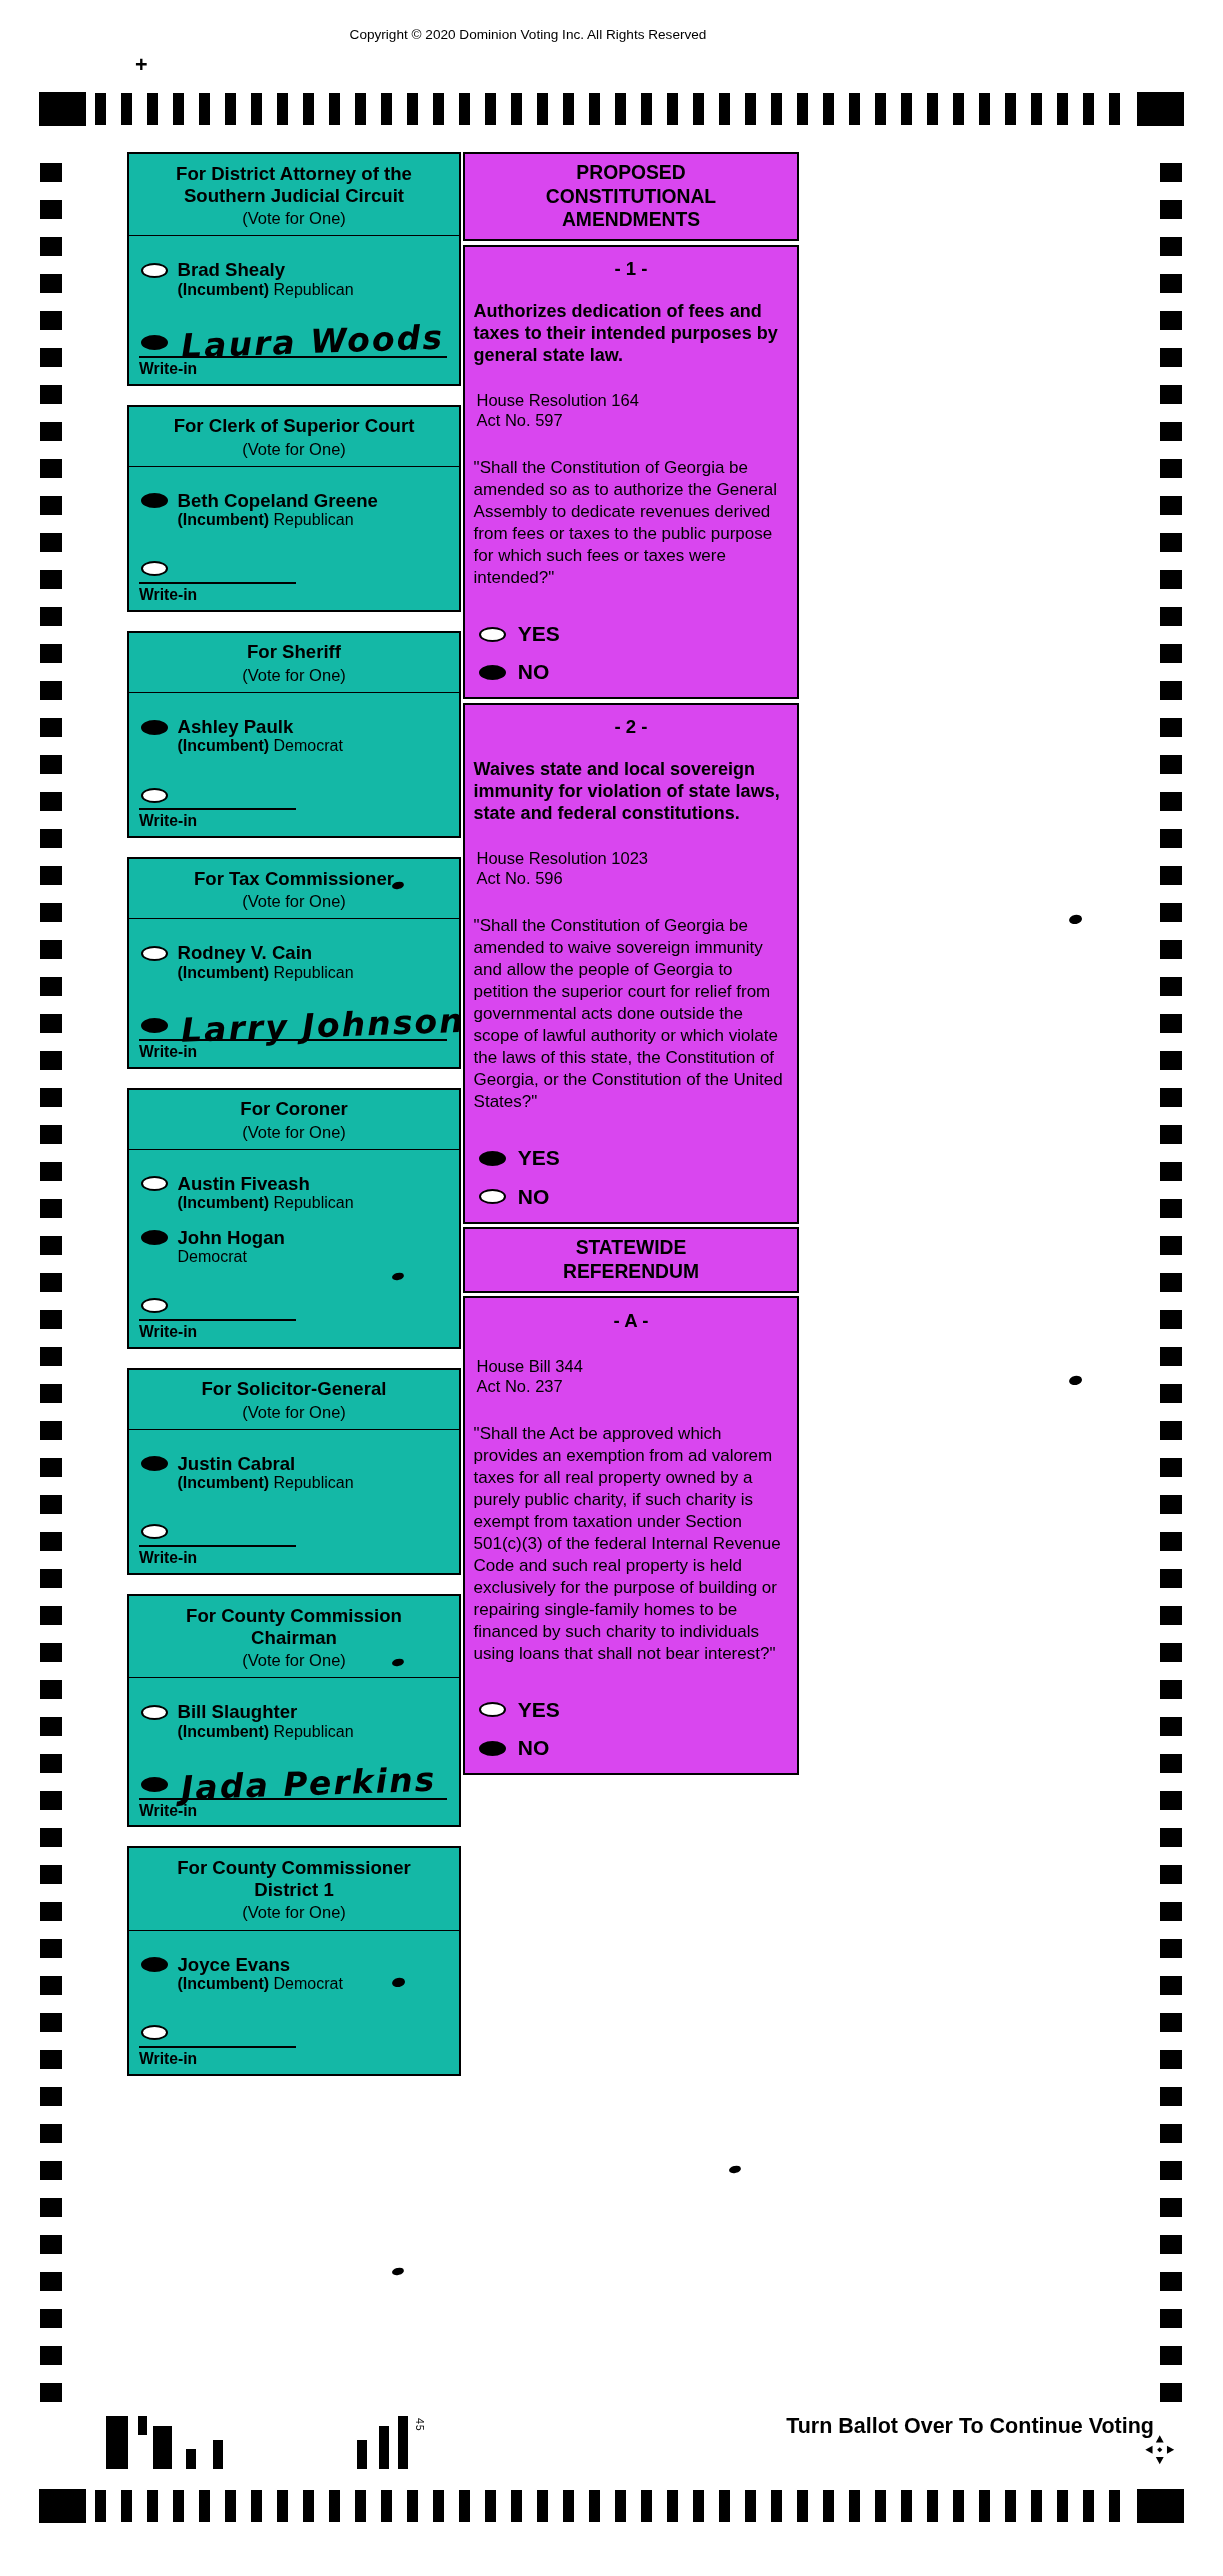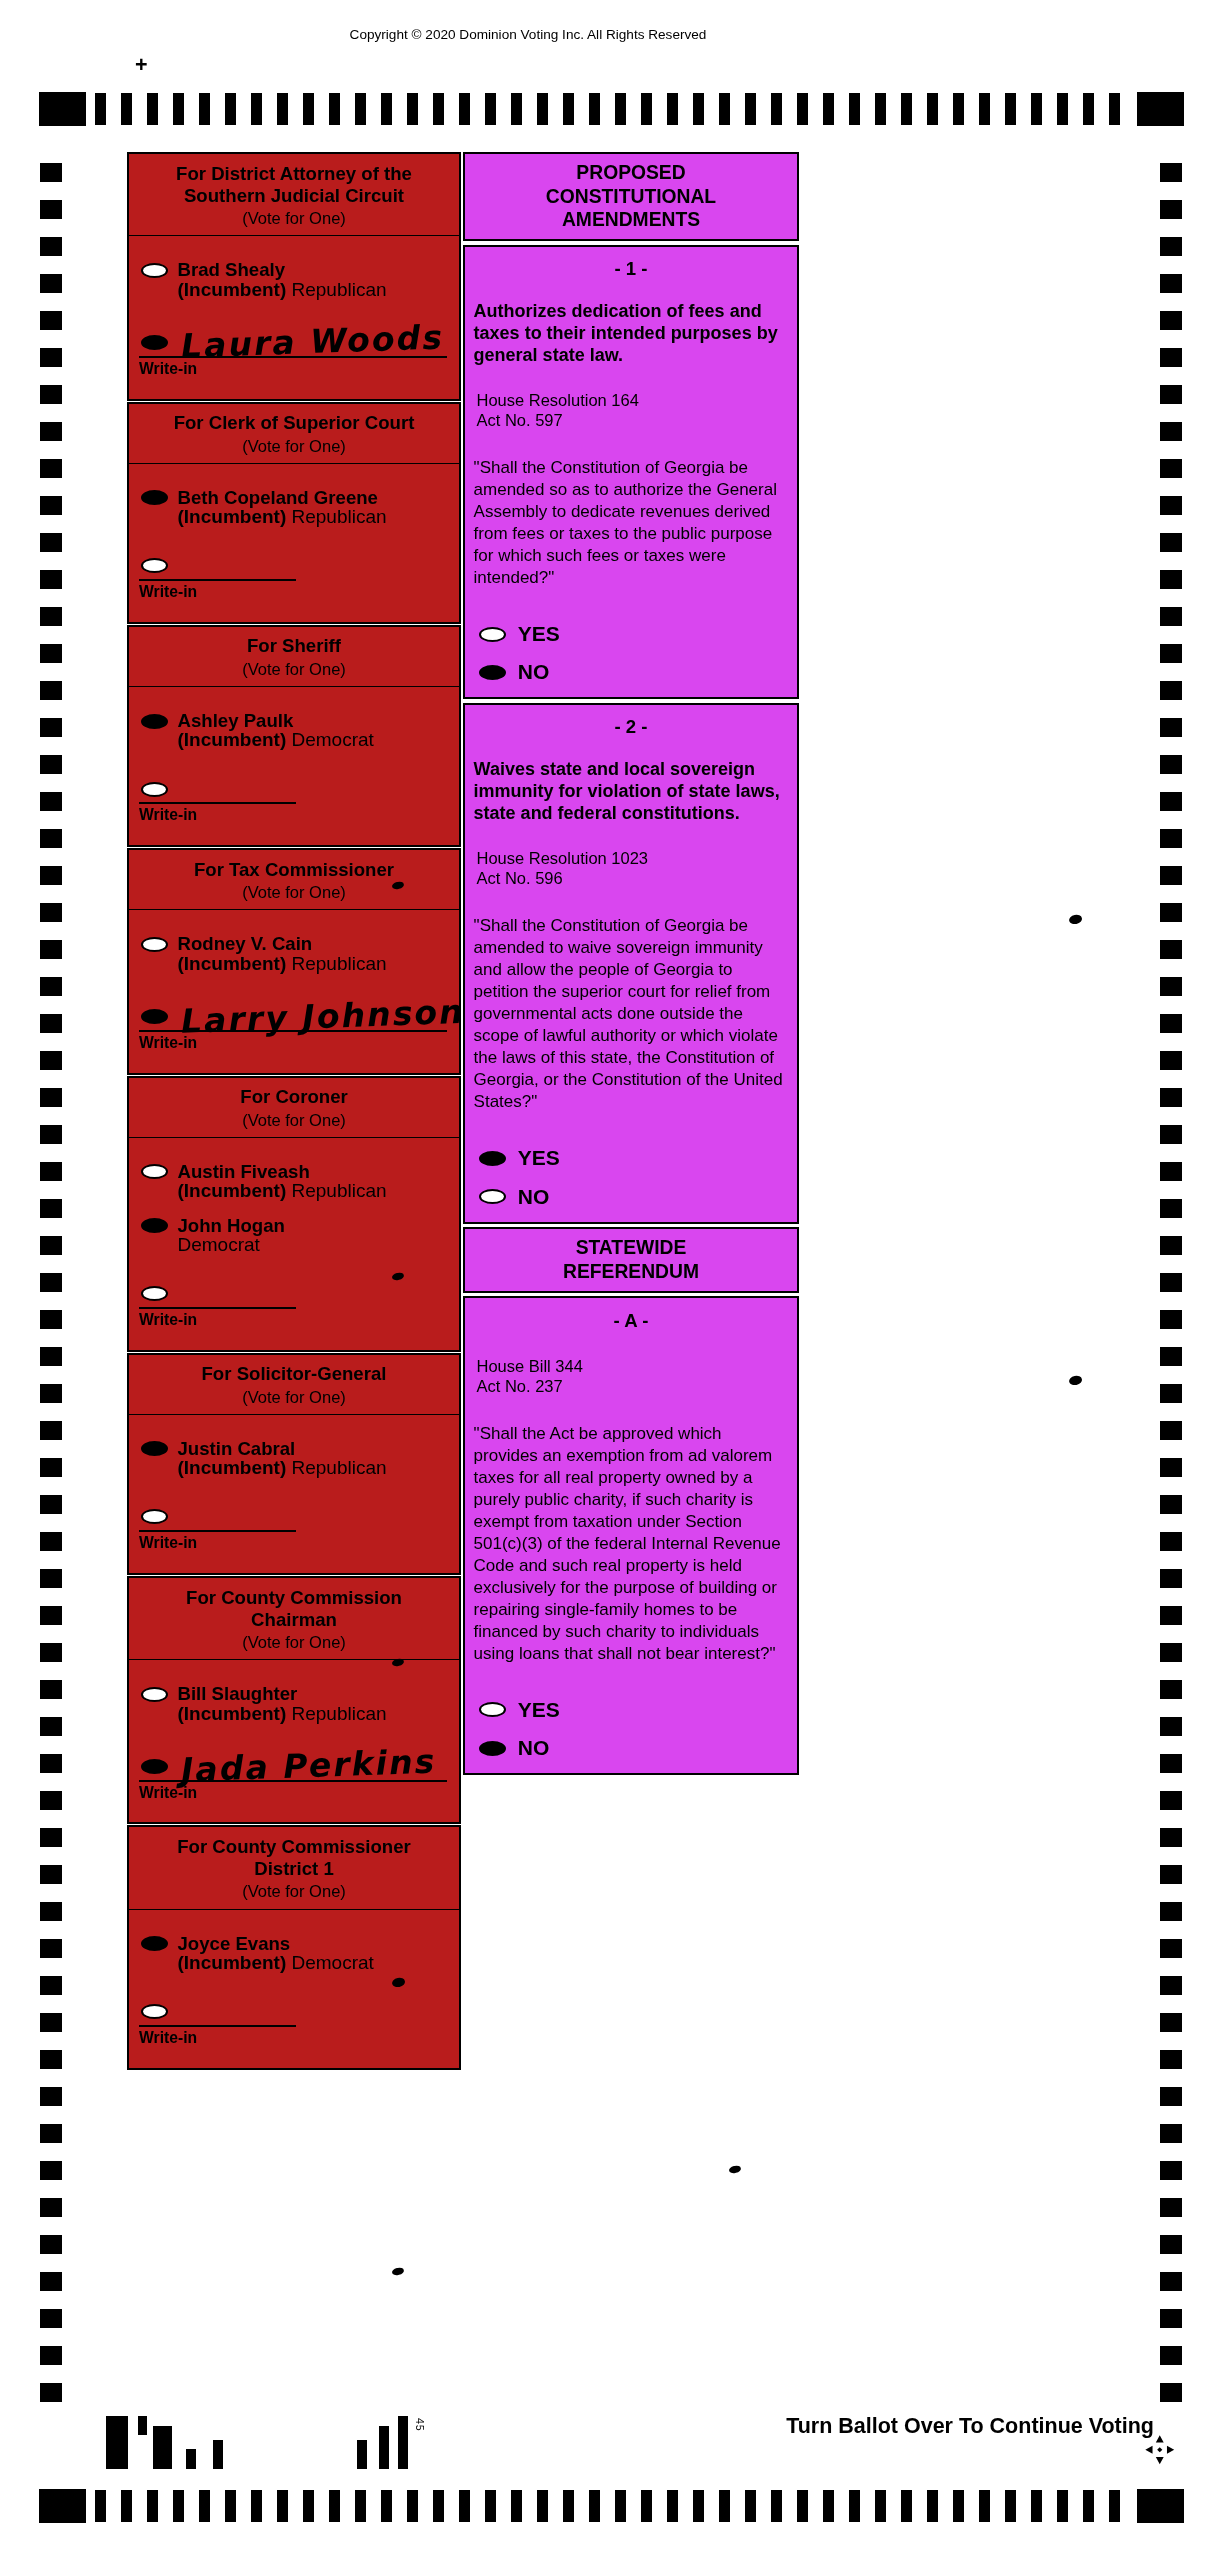--- a/index.html
+++ b/index.html
@@ -17,30 +17,30 @@
   .timing-col{position:absolute;top:163px;width:22px;height:2242px;
     background:repeating-linear-gradient(180deg,#000 0 18.6px,transparent 18.6px 37px)}
   .timing-col.left{left:40px}
   .timing-col.right{left:1160px}
 
   
   .col-left{position:absolute;left:127px;top:152px;width:334px}
   .col-right{position:absolute;left:463px;top:152px;width:336px}
 
   
-  .contest{border:2.1px solid #000;background:#b91c1c;margin-bottom:1px;padding-bottom:20px}
+  .contest{border:2.1px solid #000;background:#14b8a6;margin-bottom:19px;padding-bottom:5px}
   .c-head{border-bottom:1.4px solid #000;text-align:center;padding:8.6px 5.7px 7.2px}
   .c-title{font-weight:bold;font-size:18.6px;line-height:22px;white-space:pre-line}
   .c-vote{font-size:16.5px;line-height:20px;margin-top:1.4px}
   .cand{display:flex;gap:10px;padding-left:11.5px;margin-top:23px;align-items:flex-start}
   .cand + .cand{margin-top:14.3px}
   .oval{flex:0 0 auto;display:inline-block;width:27px;height:15px;border:2.1px solid #000;border-radius:50%;background:#fff;margin-top:3.6px}
   .oval.filled{background:#000;border-color:#000}
   .cname{font-weight:bold;font-size:18.6px;line-height:21.5px}
-  .cdetail{font-size:19px;line-height:18px}
+  .cdetail{font-size:16px;line-height:18px}
   .inc{font-weight:bold}
   .wrow{display:flex;align-items:flex-end;padding-left:11.5px;margin-top:26px;min-height:24px}
   .wrow .oval{margin-top:0;margin-bottom:2.9px}
   .hand{font-family:"DejaVu Sans",sans-serif;font-style:italic;font-weight:bold;font-size:33px;line-height:34px;
         letter-spacing:2.1px;transform:rotate(-2deg);margin-left:13px;margin-bottom:-5.7px;white-space:nowrap}
   .wline{border-top:2.1px solid #000;width:157px;margin:2.9px 0 0 10px}
   .wline.long{width:308px}
   .wlabel{font-weight:bold;font-size:15.7px;line-height:18.6px;margin:2.1px 0 0 10px}
 
   

